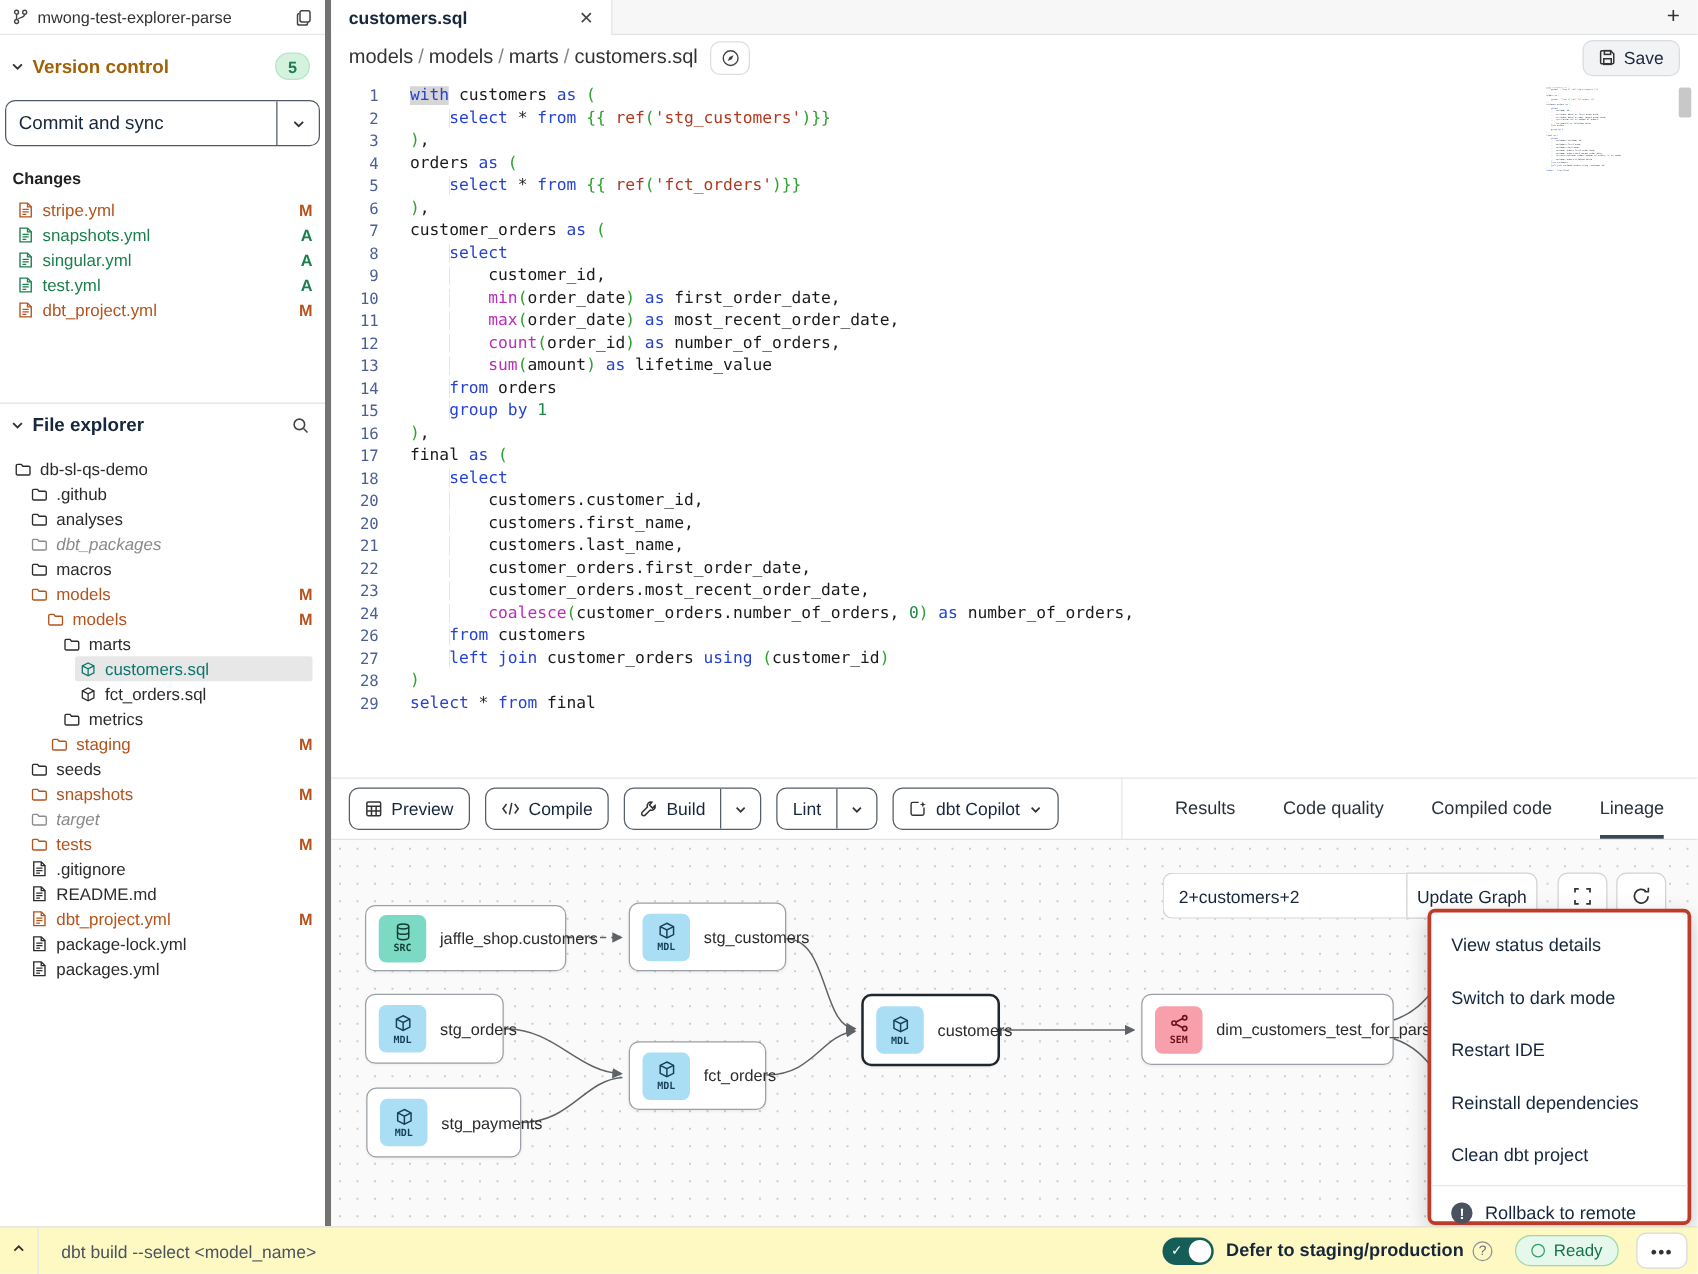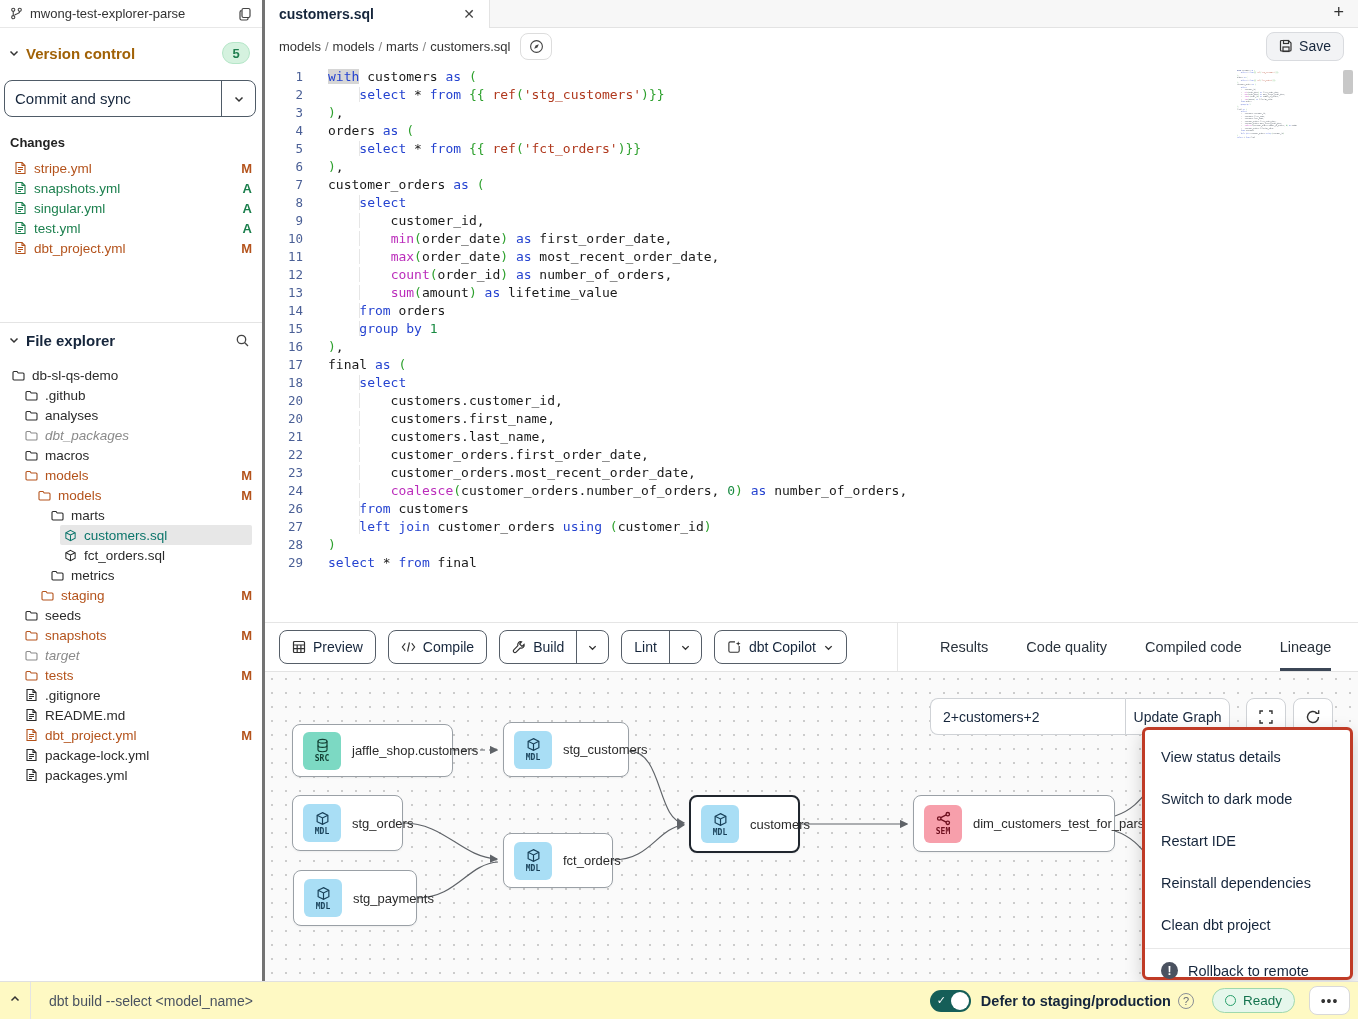--- a/index.html
+++ b/index.html
@@ -2,21 +2,21 @@
 <html><head>
 <meta charset="utf-8">
 <style>
   * { margin:0; padding:0; box-sizing:border-box; }
   html,body { width:1358px; height:1019px; overflow:hidden; background:#fff;
     font-family:"Liberation Sans","DejaVu Sans",sans-serif; color:#1f2a37; }
   svg { display:block; }
 
   
   .sidebar { position:absolute; left:0; top:0; width:265px; height:981px; background:#fff;
-    border-right:3px solid #737373; }
+    border-right:5px solid #737373; }
   .main { position:absolute; left:265px; top:0; width:1093px; height:981px; }
   .statusbar { position:absolute; left:0; top:981px; width:1358px; height:38px; background:#fef9c3;
     border-top:1px solid #e0e0e0; display:flex; align-items:center; }
 
   
   .sb-header { height:28px; display:flex; align-items:center; padding:0 10px; border-bottom:1px solid #e8e8e8; }
   .sb-header .branch-name { font-size:13px; color:#333; margin-left:7px; flex:1; white-space:nowrap; overflow:hidden; }
   .icon-btn { background:none; border:none; cursor:pointer; display:flex; align-items:center; justify-content:center; }
 
   .vc-header { display:flex; align-items:center; padding:0 12px 0 8px; margin-top:12px; height:26px; }
@@ -54,21 +54,21 @@
 
   
   .tabstrip { height:28px; background:#f7f7f7; border-bottom:1px solid #e3e3e3; position:relative; }
   .tab-active { position:absolute; left:0; top:0; width:225px; height:28px; background:#fff;
     border-right:1px solid #e3e3e3; display:flex; align-items:center; padding:0 14px; }
   .tab-title { font-size:14px; font-weight:bold; color:#16263c; flex:1; }
   .tab-close { font-size:14px; color:#444; cursor:pointer; }
   .tab-plus { position:absolute; right:14px; top:2px; font-size:18px; color:#333; cursor:pointer; }
 
   .crumbrow { height:36px; display:flex; align-items:center; padding:0 14px; background:#fff; }
-  .crumbs { font-size:13px; color:#333; }
+  .crumbs { font-size:16px; color:#333; }
   .crumbs .sep { color:#888; margin:0 4px; }
   .crumb-compass { margin-left:10px; width:32px; height:27px; border:1px solid #ddd; border-radius:8px;
     background:#fff; display:flex; align-items:center; justify-content:center; cursor:pointer; }
   .save-btn { margin-left:auto; height:29px; padding:0 12px; background:#f2f3f5; border:1px solid #d9dbdf;
     border-radius:8px; display:flex; align-items:center; gap:6px; font-size:14px; color:#16263c; cursor:pointer; }
 
   
   .editor { position:relative; height:558px; background:#fff; overflow:hidden;
     font-family:"DejaVu Sans Mono","Liberation Mono",monospace; }
   .code-area { padding-top:4px; }

